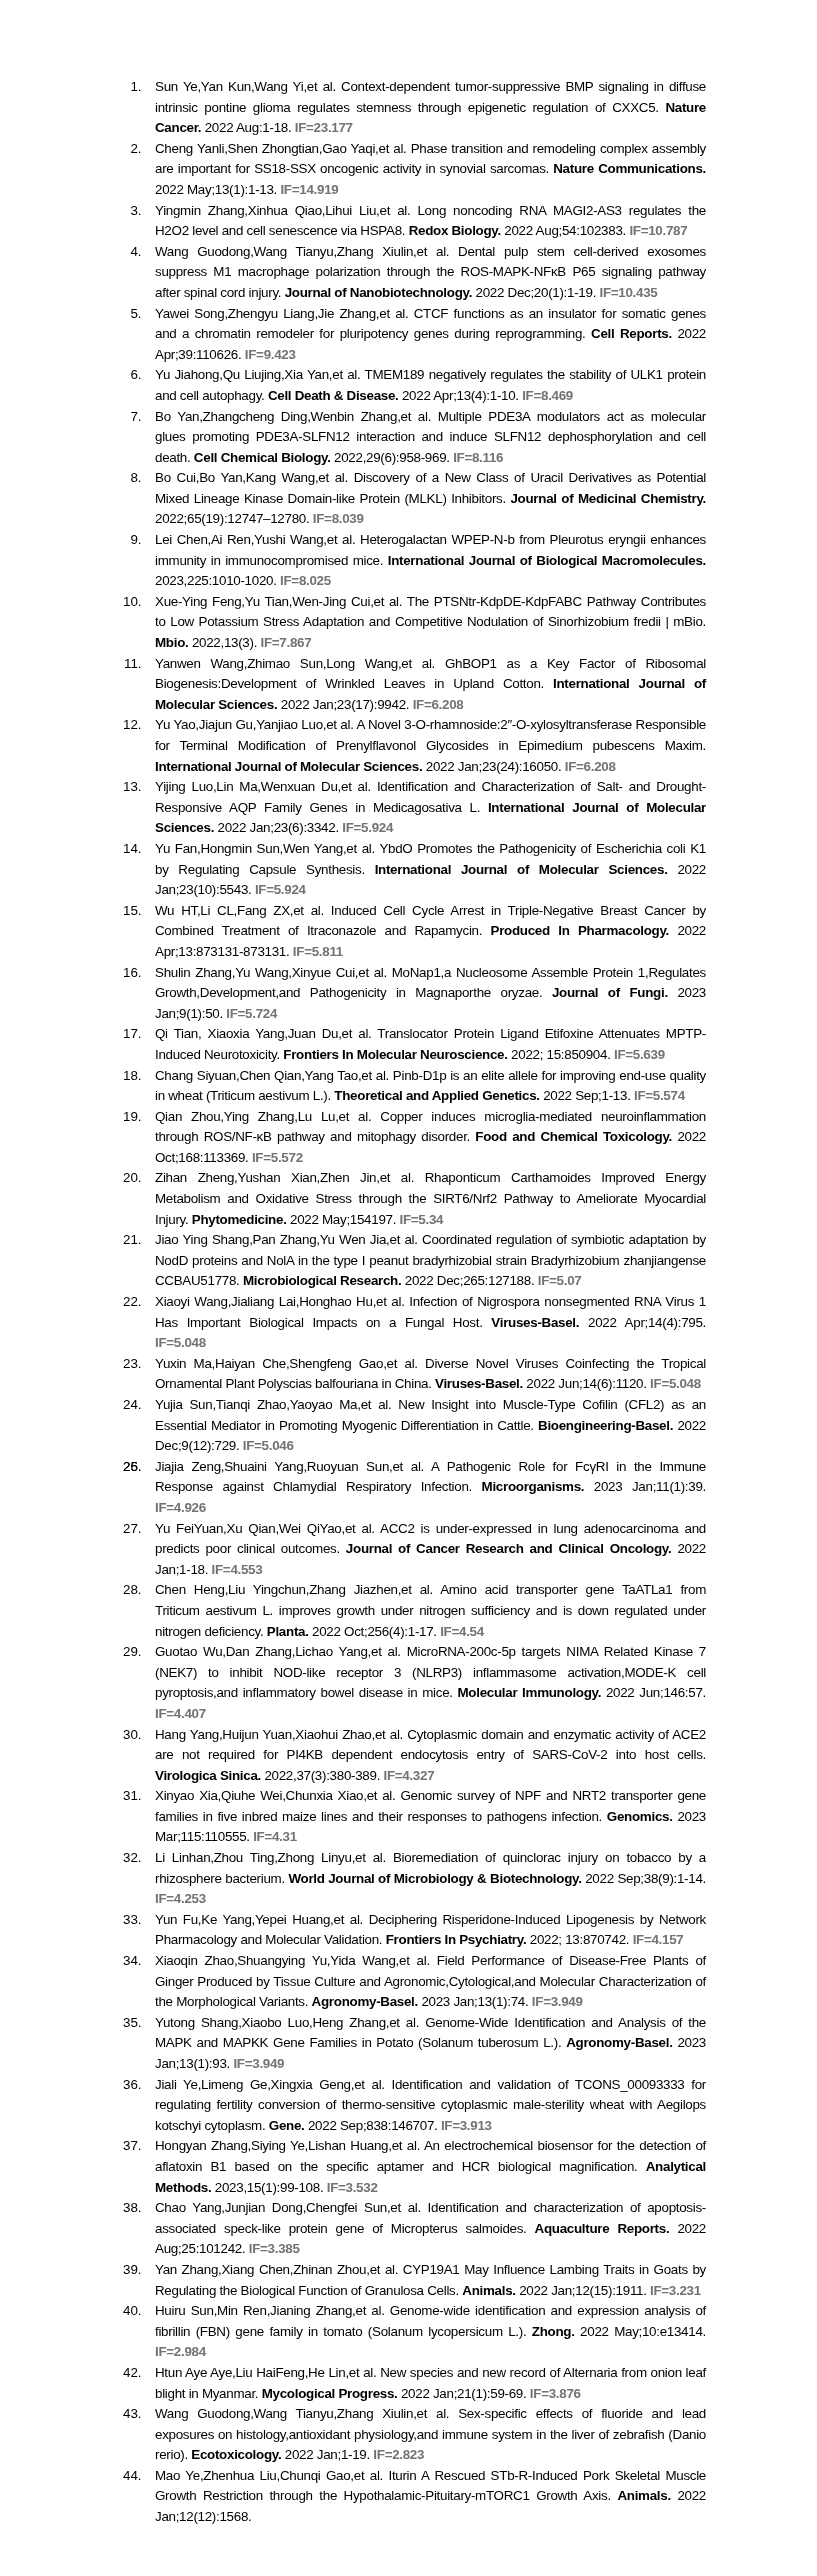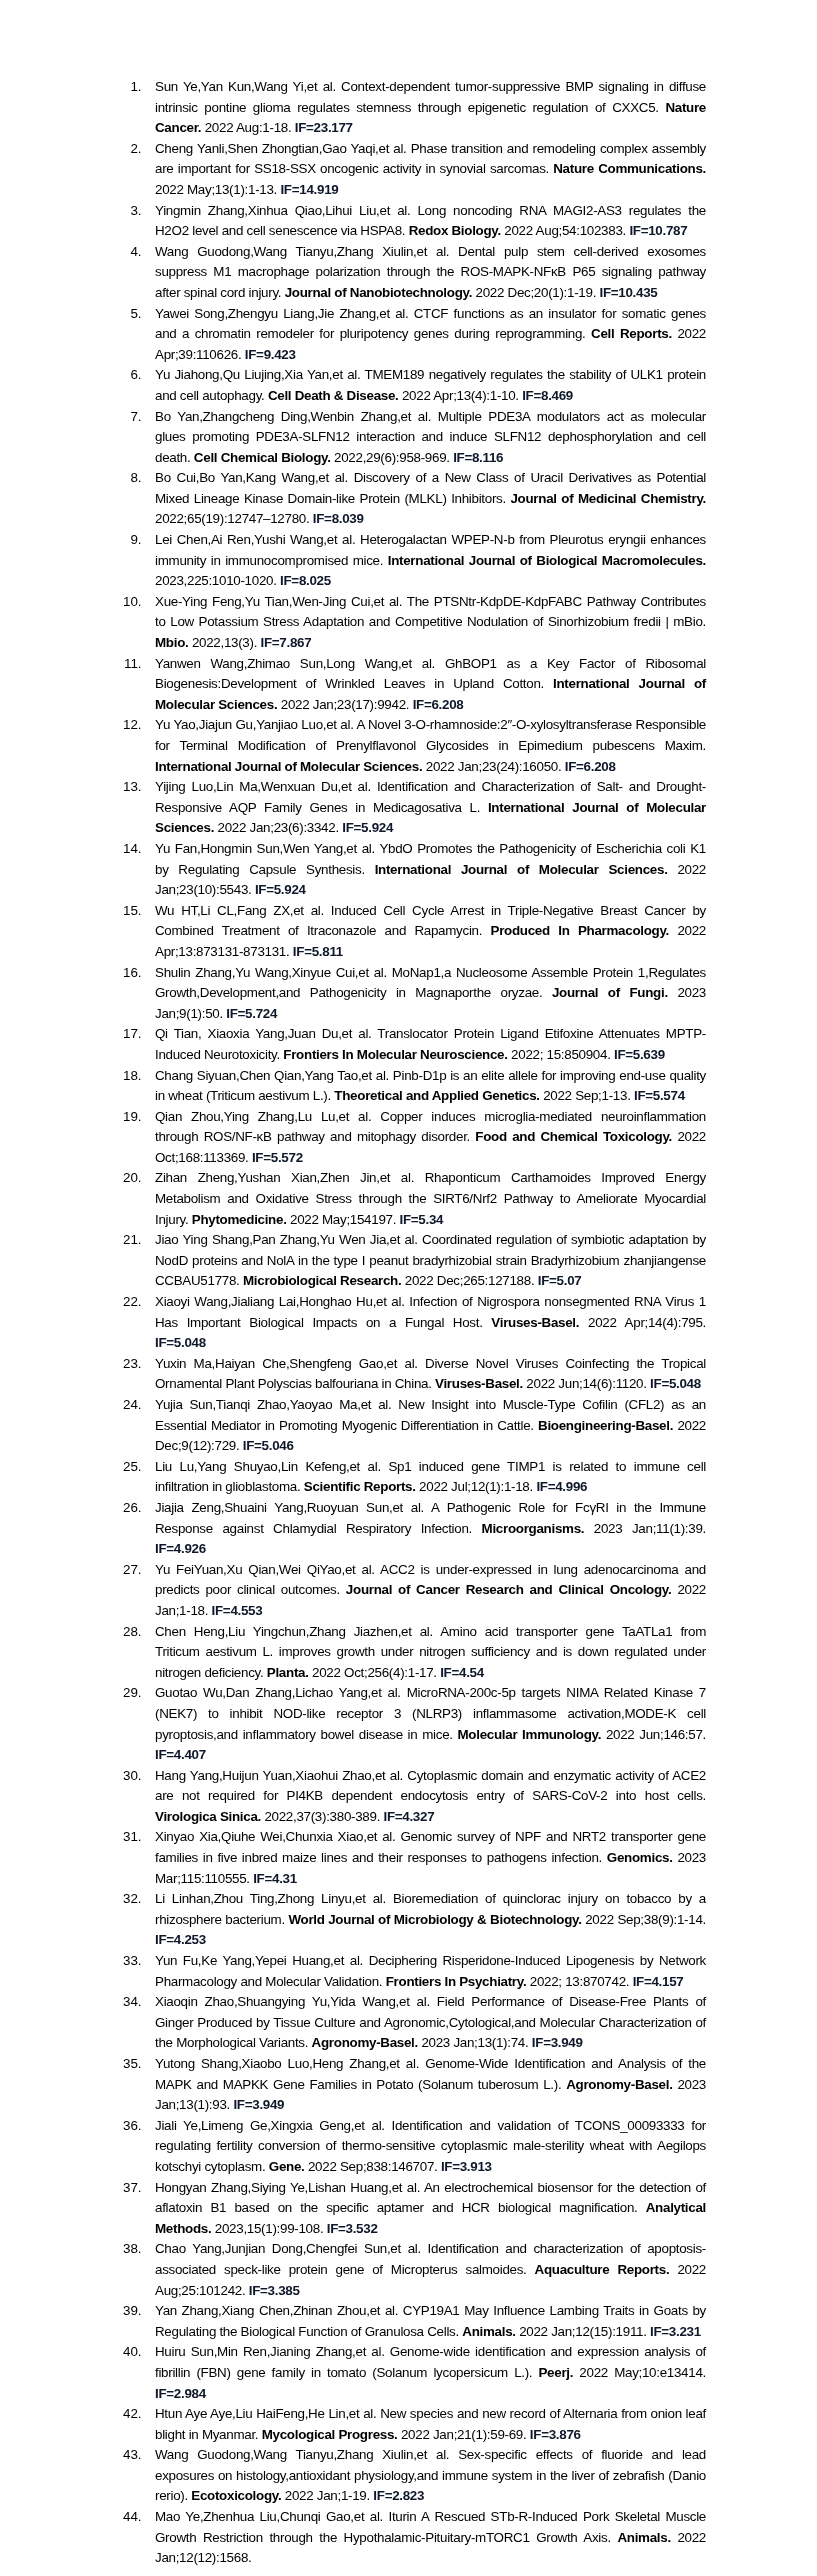--- a/index.html
+++ b/index.html
@@ -36,21 +36,21 @@
     width: 21.6px;
     text-align: right;
     letter-spacing: 0;
   }
   .journal {
     font-weight: bold;
     color: #000000;
   }
   .impact {
     font-weight: bold;
-    color: #0f172a;
+    color: #737373;
   }
 </style>
 </head>
 <body>
 
 <div class="page">
   <div class="ref-list" id="ref-list">
   <div class="ref"><span class="ref-num">1.</span><span class="ref-body"><span class="pre">Sun Ye,Yan Kun,Wang Yi,et al. Context-dependent tumor-suppressive BMP signaling in diffuse intrinsic pontine glioma regulates stemness through epigenetic regulation of CXXC5. </span><span class="journal">Nature Cancer.</span><span class="cite"> 2022 Aug:1-18. </span><span class="impact">IF=23.177</span></span></div>
 
   <div class="ref"><span class="ref-num">2.</span><span class="ref-body"><span class="pre">Cheng Yanli,Shen Zhongtian,Gao Yaqi,et al. Phase transition and remodeling complex assembly are important for SS18-SSX oncogenic activity in synovial sarcomas. </span><span class="journal">Nature Communications.</span><span class="cite"> 2022 May;13(1):1-13. </span><span class="impact">IF=14.919</span></span></div>
@@ -92,21 +92,21 @@
   <div class="ref"><span class="ref-num">20.</span><span class="ref-body"><span class="pre">Zihan Zheng,Yushan Xian,Zhen Jin,et al. Rhaponticum Carthamoides Improved Energy Metabolism and Oxidative Stress through the SIRT6/Nrf2 Pathway to Ameliorate Myocardial Injury. </span><span class="journal">Phytomedicine.</span><span class="cite"> 2022 May;154197. </span><span class="impact">IF=5.34</span></span></div>
 
   <div class="ref"><span class="ref-num">21.</span><span class="ref-body"><span class="pre">Jiao Ying Shang,Pan Zhang,Yu Wen Jia,et al. Coordinated regulation of symbiotic adaptation by NodD proteins and NolA in the type I peanut bradyrhizobial strain Bradyrhizobium zhanjiangense CCBAU51778. </span><span class="journal">Microbiological Research.</span><span class="cite"> 2022 Dec;265:127188. </span><span class="impact">IF=5.07</span></span></div>
 
   <div class="ref"><span class="ref-num">22.</span><span class="ref-body"><span class="pre">Xiaoyi Wang,Jialiang Lai,Honghao Hu,et al. Infection of Nigrospora nonsegmented RNA Virus 1 Has Important Biological Impacts on a Fungal Host. </span><span class="journal">Viruses-Basel.</span><span class="cite"> 2022 Apr;14(4):795. </span><span class="impact">IF=5.048</span></span></div>
 
   <div class="ref"><span class="ref-num">23.</span><span class="ref-body"><span class="pre">Yuxin Ma,Haiyan Che,Shengfeng Gao,et al. Diverse Novel Viruses Coinfecting the Tropical Ornamental Plant Polyscias balfouriana in China. </span><span class="journal">Viruses-Basel.</span><span class="cite"> 2022 Jun;14(6):1120. </span><span class="impact">IF=5.048</span></span></div>
 
   <div class="ref"><span class="ref-num">24.</span><span class="ref-body"><span class="pre">Yujia Sun,Tianqi Zhao,Yaoyao Ma,et al. New Insight into Muscle-Type Cofilin (CFL2) as an Essential Mediator in Promoting Myogenic Differentiation in Cattle. </span><span class="journal">Bioengineering-Basel.</span><span class="cite"> 2022 Dec;9(12):729. </span><span class="impact">IF=5.046</span></span></div>
 
-  <div class="ref"><span class="ref-num">25.</span><span class="ref-body"><span class="pre">Liu Lu,Yang Shuyao,Lin Kefeng,et al. Sp1 induced gene TIMP1 is related to immune cell infiltration in glioblastoma. </span><span class="journal">Scientific Reports.</span><span class="cite"> 2022 Jul;12(1):1-18. </span><span class="impact">IF=4.996</span></span></div>
+  <div class="ref"><span class="ref-num">25.</span></div>
 
   <div class="ref"><span class="ref-num">26.</span><span class="ref-body"><span class="pre">Jiajia Zeng,Shuaini Yang,Ruoyuan Sun,et al. A Pathogenic Role for FcγRI in the Immune Response against Chlamydial Respiratory Infection. </span><span class="journal">Microorganisms.</span><span class="cite"> 2023 Jan;11(1):39. </span><span class="impact">IF=4.926</span></span></div>
 
   <div class="ref"><span class="ref-num">27.</span><span class="ref-body"><span class="pre">Yu FeiYuan,Xu Qian,Wei QiYao,et al. ACC2 is under-expressed in lung adenocarcinoma and predicts poor clinical outcomes. </span><span class="journal">Journal of Cancer Research and Clinical Oncology.</span><span class="cite"> 2022 Jan;1-18. </span><span class="impact">IF=4.553</span></span></div>
 
   <div class="ref"><span class="ref-num">28.</span><span class="ref-body"><span class="pre">Chen Heng,Liu Yingchun,Zhang Jiazhen,et al. Amino acid transporter gene TaATLa1 from Triticum aestivum L. improves growth under nitrogen sufficiency and is down regulated under nitrogen deficiency. </span><span class="journal">Planta.</span><span class="cite"> 2022 Oct;256(4):1-17. </span><span class="impact">IF=4.54</span></span></div>
 
   <div class="ref"><span class="ref-num">29.</span><span class="ref-body"><span class="pre">Guotao Wu,Dan Zhang,Lichao Yang,et al. MicroRNA-200c-5p targets NIMA Related Kinase 7 (NEK7) to inhibit NOD-like receptor 3 (NLRP3) inflammasome activation,MODE-K cell pyroptosis,and inflammatory bowel disease in mice. </span><span class="journal">Molecular Immunology.</span><span class="cite"> 2022 Jun;146:57. </span><span class="impact">IF=4.407</span></span></div>
 
   <div class="ref"><span class="ref-num">30.</span><span class="ref-body"><span class="pre">Hang Yang,Huijun Yuan,Xiaohui Zhao,et al. Cytoplasmic domain and enzymatic activity of ACE2 are not required for PI4KB dependent endocytosis entry of SARS-CoV-2 into host cells. </span><span class="journal">Virologica Sinica.</span><span class="cite"> 2022,37(3):380-389. </span><span class="impact">IF=4.327</span></span></div>
@@ -122,21 +122,21 @@
   <div class="ref"><span class="ref-num">35.</span><span class="ref-body"><span class="pre">Yutong Shang,Xiaobo Luo,Heng Zhang,et al. Genome-Wide Identification and Analysis of the MAPK and MAPKK Gene Families in Potato (Solanum tuberosum L.). </span><span class="journal">Agronomy-Basel.</span><span class="cite"> 2023 Jan;13(1):93. </span><span class="impact">IF=3.949</span></span></div>
 
   <div class="ref"><span class="ref-num">36.</span><span class="ref-body"><span class="pre">Jiali Ye,Limeng Ge,Xingxia Geng,et al. Identification and validation of TCONS_00093333 for regulating fertility conversion of thermo-sensitive cytoplasmic male-sterility wheat with Aegilops kotschyi cytoplasm. </span><span class="journal">Gene.</span><span class="cite"> 2022 Sep;838:146707. </span><span class="impact">IF=3.913</span></span></div>
 
   <div class="ref"><span class="ref-num">37.</span><span class="ref-body"><span class="pre">Hongyan Zhang,Siying Ye,Lishan Huang,et al. An electrochemical biosensor for the detection of aflatoxin B1 based on the specific aptamer and HCR biological magnification. </span><span class="journal">Analytical Methods.</span><span class="cite"> 2023,15(1):99-108. </span><span class="impact">IF=3.532</span></span></div>
 
   <div class="ref"><span class="ref-num">38.</span><span class="ref-body"><span class="pre">Chao Yang,Junjian Dong,Chengfei Sun,et al. Identification and characterization of apoptosis-associated speck-like protein gene of Micropterus salmoides. </span><span class="journal">Aquaculture Reports.</span><span class="cite"> 2022 Aug;25:101242. </span><span class="impact">IF=3.385</span></span></div>
 
   <div class="ref"><span class="ref-num">39.</span><span class="ref-body"><span class="pre">Yan Zhang,Xiang Chen,Zhinan Zhou,et al. CYP19A1 May Influence Lambing Traits in Goats by Regulating the Biological Function of Granulosa Cells. </span><span class="journal">Animals.</span><span class="cite"> 2022 Jan;12(15):1911. </span><span class="impact">IF=3.231</span></span></div>
 
-  <div class="ref"><span class="ref-num">40.</span><span class="ref-body"><span class="pre">Huiru Sun,Min Ren,Jianing Zhang,et al. Genome-wide identification and expression analysis of fibrillin (FBN) gene family in tomato (Solanum lycopersicum L.). </span><span class="journal">Peerj.</span><span class="cite"> 2022 May;10:e13414. </span><span class="impact">IF=2.984</span></span></div>
+  <div class="ref"><span class="ref-num">40.</span><span class="ref-body"><span class="pre">Huiru Sun,Min Ren,Jianing Zhang,et al. Genome-wide identification and expression analysis of fibrillin (FBN) gene family in tomato (Solanum lycopersicum L.). </span><span class="journal">Zhong.</span><span class="cite"> 2022 May;10:e13414. </span><span class="impact">IF=2.984</span></span></div>
 
 
   <div class="ref"><span class="ref-num">42.</span><span class="ref-body"><span class="pre">Htun Aye Aye,Liu HaiFeng,He Lin,et al. New species and new record of Alternaria from onion leaf blight in Myanmar. </span><span class="journal">Mycological Progress.</span><span class="cite"> 2022 Jan;21(1):59-69. </span><span class="impact">IF=3.876</span></span></div>
 
   <div class="ref"><span class="ref-num">43.</span><span class="ref-body"><span class="pre">Wang Guodong,Wang Tianyu,Zhang Xiulin,et al. Sex-specific effects of fluoride and lead exposures on histology,antioxidant physiology,and immune system in the liver of zebrafish (Danio rerio). </span><span class="journal">Ecotoxicology.</span><span class="cite"> 2022 Jan;1-19. </span><span class="impact">IF=2.823</span></span></div>
 
   <div class="ref"><span class="ref-num">44.</span><span class="ref-body"><span class="pre">Mao Ye,Zhenhua Liu,Chunqi Gao,et al. Iturin A Rescued STb-R-Induced Pork Skeletal Muscle Growth Restriction through the Hypothalamic-Pituitary-mTORC1 Growth Axis. </span><span class="journal">Animals.</span><span class="cite"> 2022 Jan;12(12):1568. </span></span></div>
 
 </div>
 </div>

